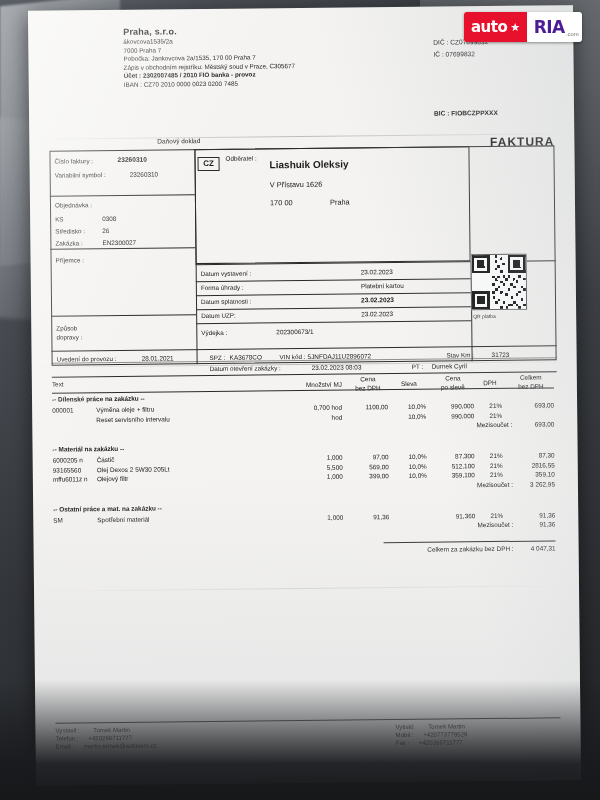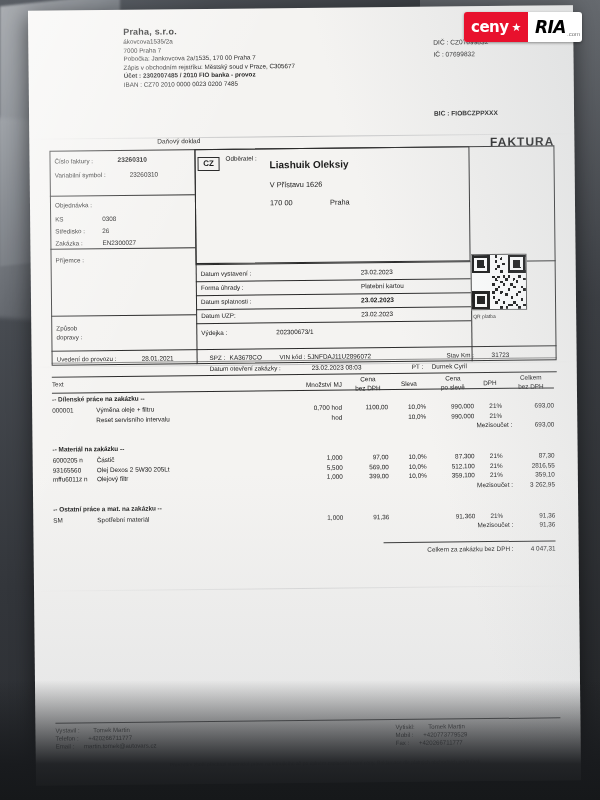--- a/index.html
+++ b/index.html
@@ -124,24 +124,23 @@
     box-shadow:0 1px 3px rgba(0,0,0,.4);
   }
   .logo .red{
     background:#e8112d;color:#fff;height:30px;
     display:flex;align-items:center;padding:0 7px;
     font-weight:bold;font-size:15px;letter-spacing:-.5px;
     font-family:"DejaVu Sans", sans-serif;
   }
   .logo .star{color:#fff;font-size:11px;margin-left:3px;}
   .logo .ria{
-    color:#000000;font-weight:bold;font-size:17px;
+    color:#4c1d95;font-weight:bold;font-size:17px;
     padding-left:7px;letter-spacing:-.5px;
     font-family:"DejaVu Sans", sans-serif;
-    font-style:italic;
   }
   .logo .dom{font-size:6px;color:#777;align-self:flex-end;padding:0 5px 5px 1px;}
 </style>
 </head>
 <body>
 
 <div class="bg"></div>
 <div class="bg-right"></div>
 <div class="bg-blur-left"></div>
 <div class="bg-blur-left2"></div>
@@ -439,18 +438,18 @@
   <div class="crease" style="top:128px;"></div>
   <div class="crease" style="top:356px;"></div>
   <div class="crease" style="top:580px;opacity:.5;"></div>
   <div class="sheen"></div>
 </div>
 
 <div class="bg-dark-bottom"></div>
 
 <div class="logo">
   <div class="red">
-    <span>ceny</span>
+    <span>auto</span>
     <span class="star">★</span>
   </div>
   <div class="ria">RIA</div>
   <div class="dom">.com</div>
 </div>
 
 </body></html>

